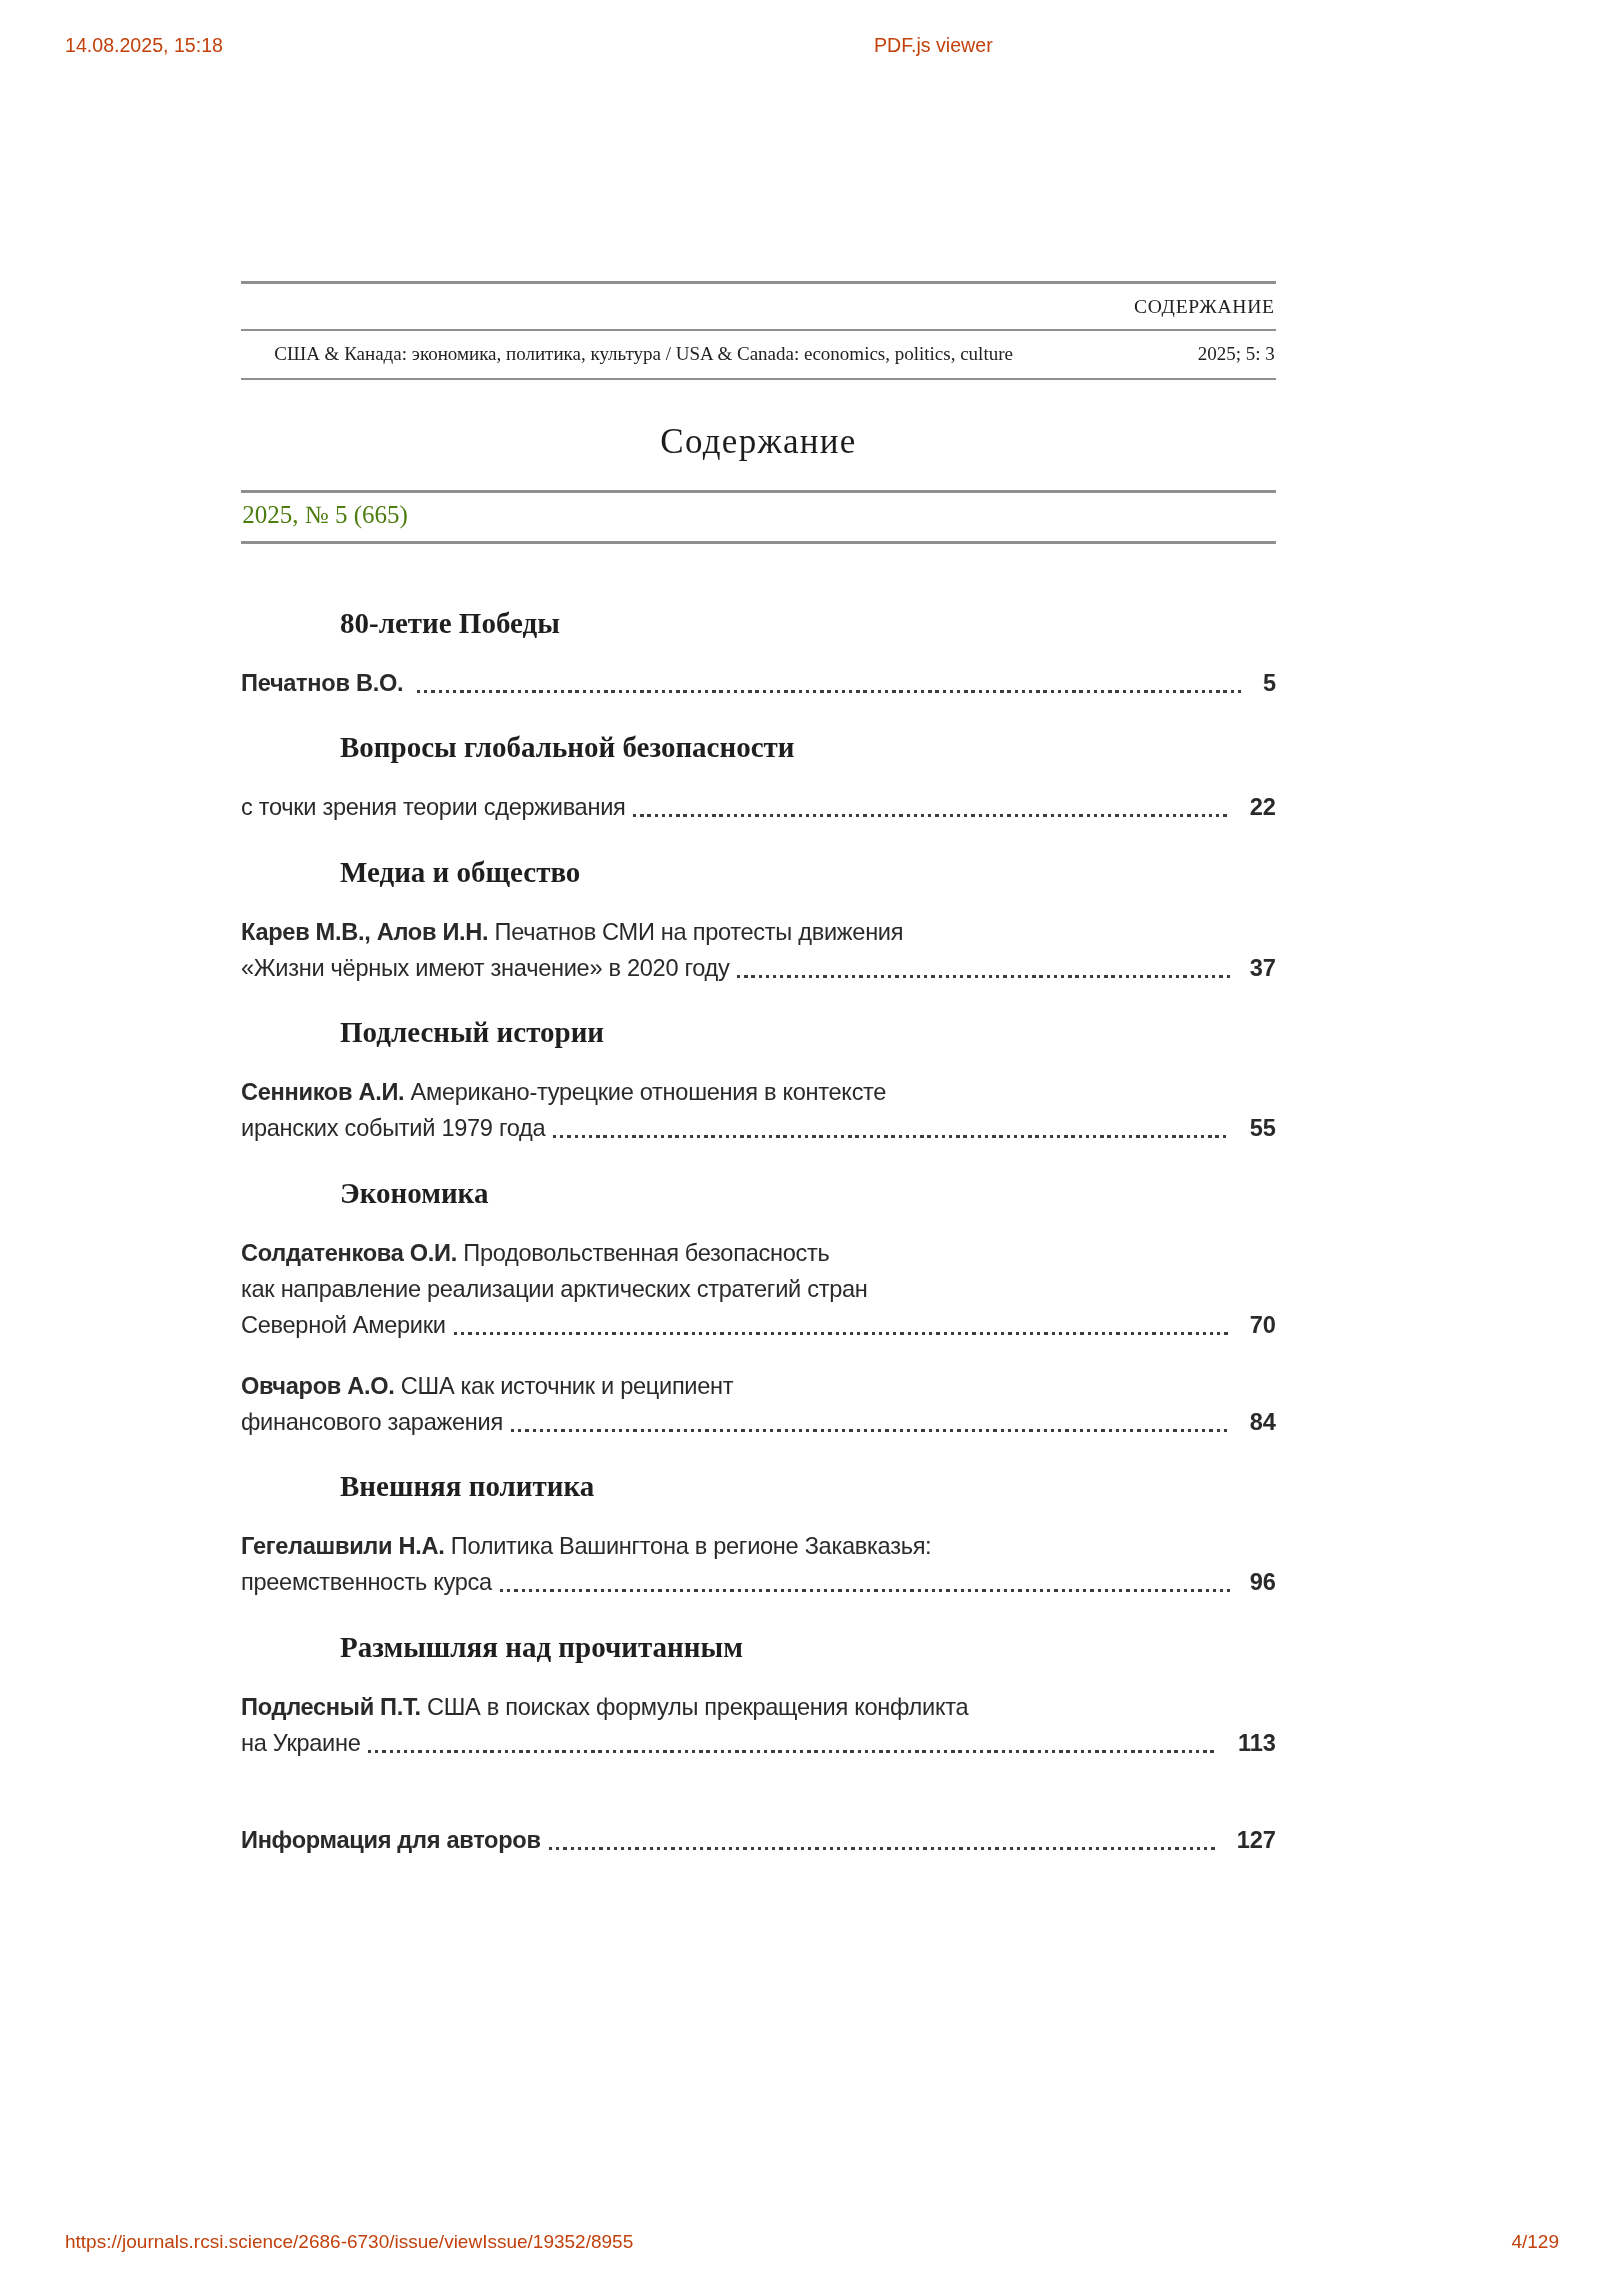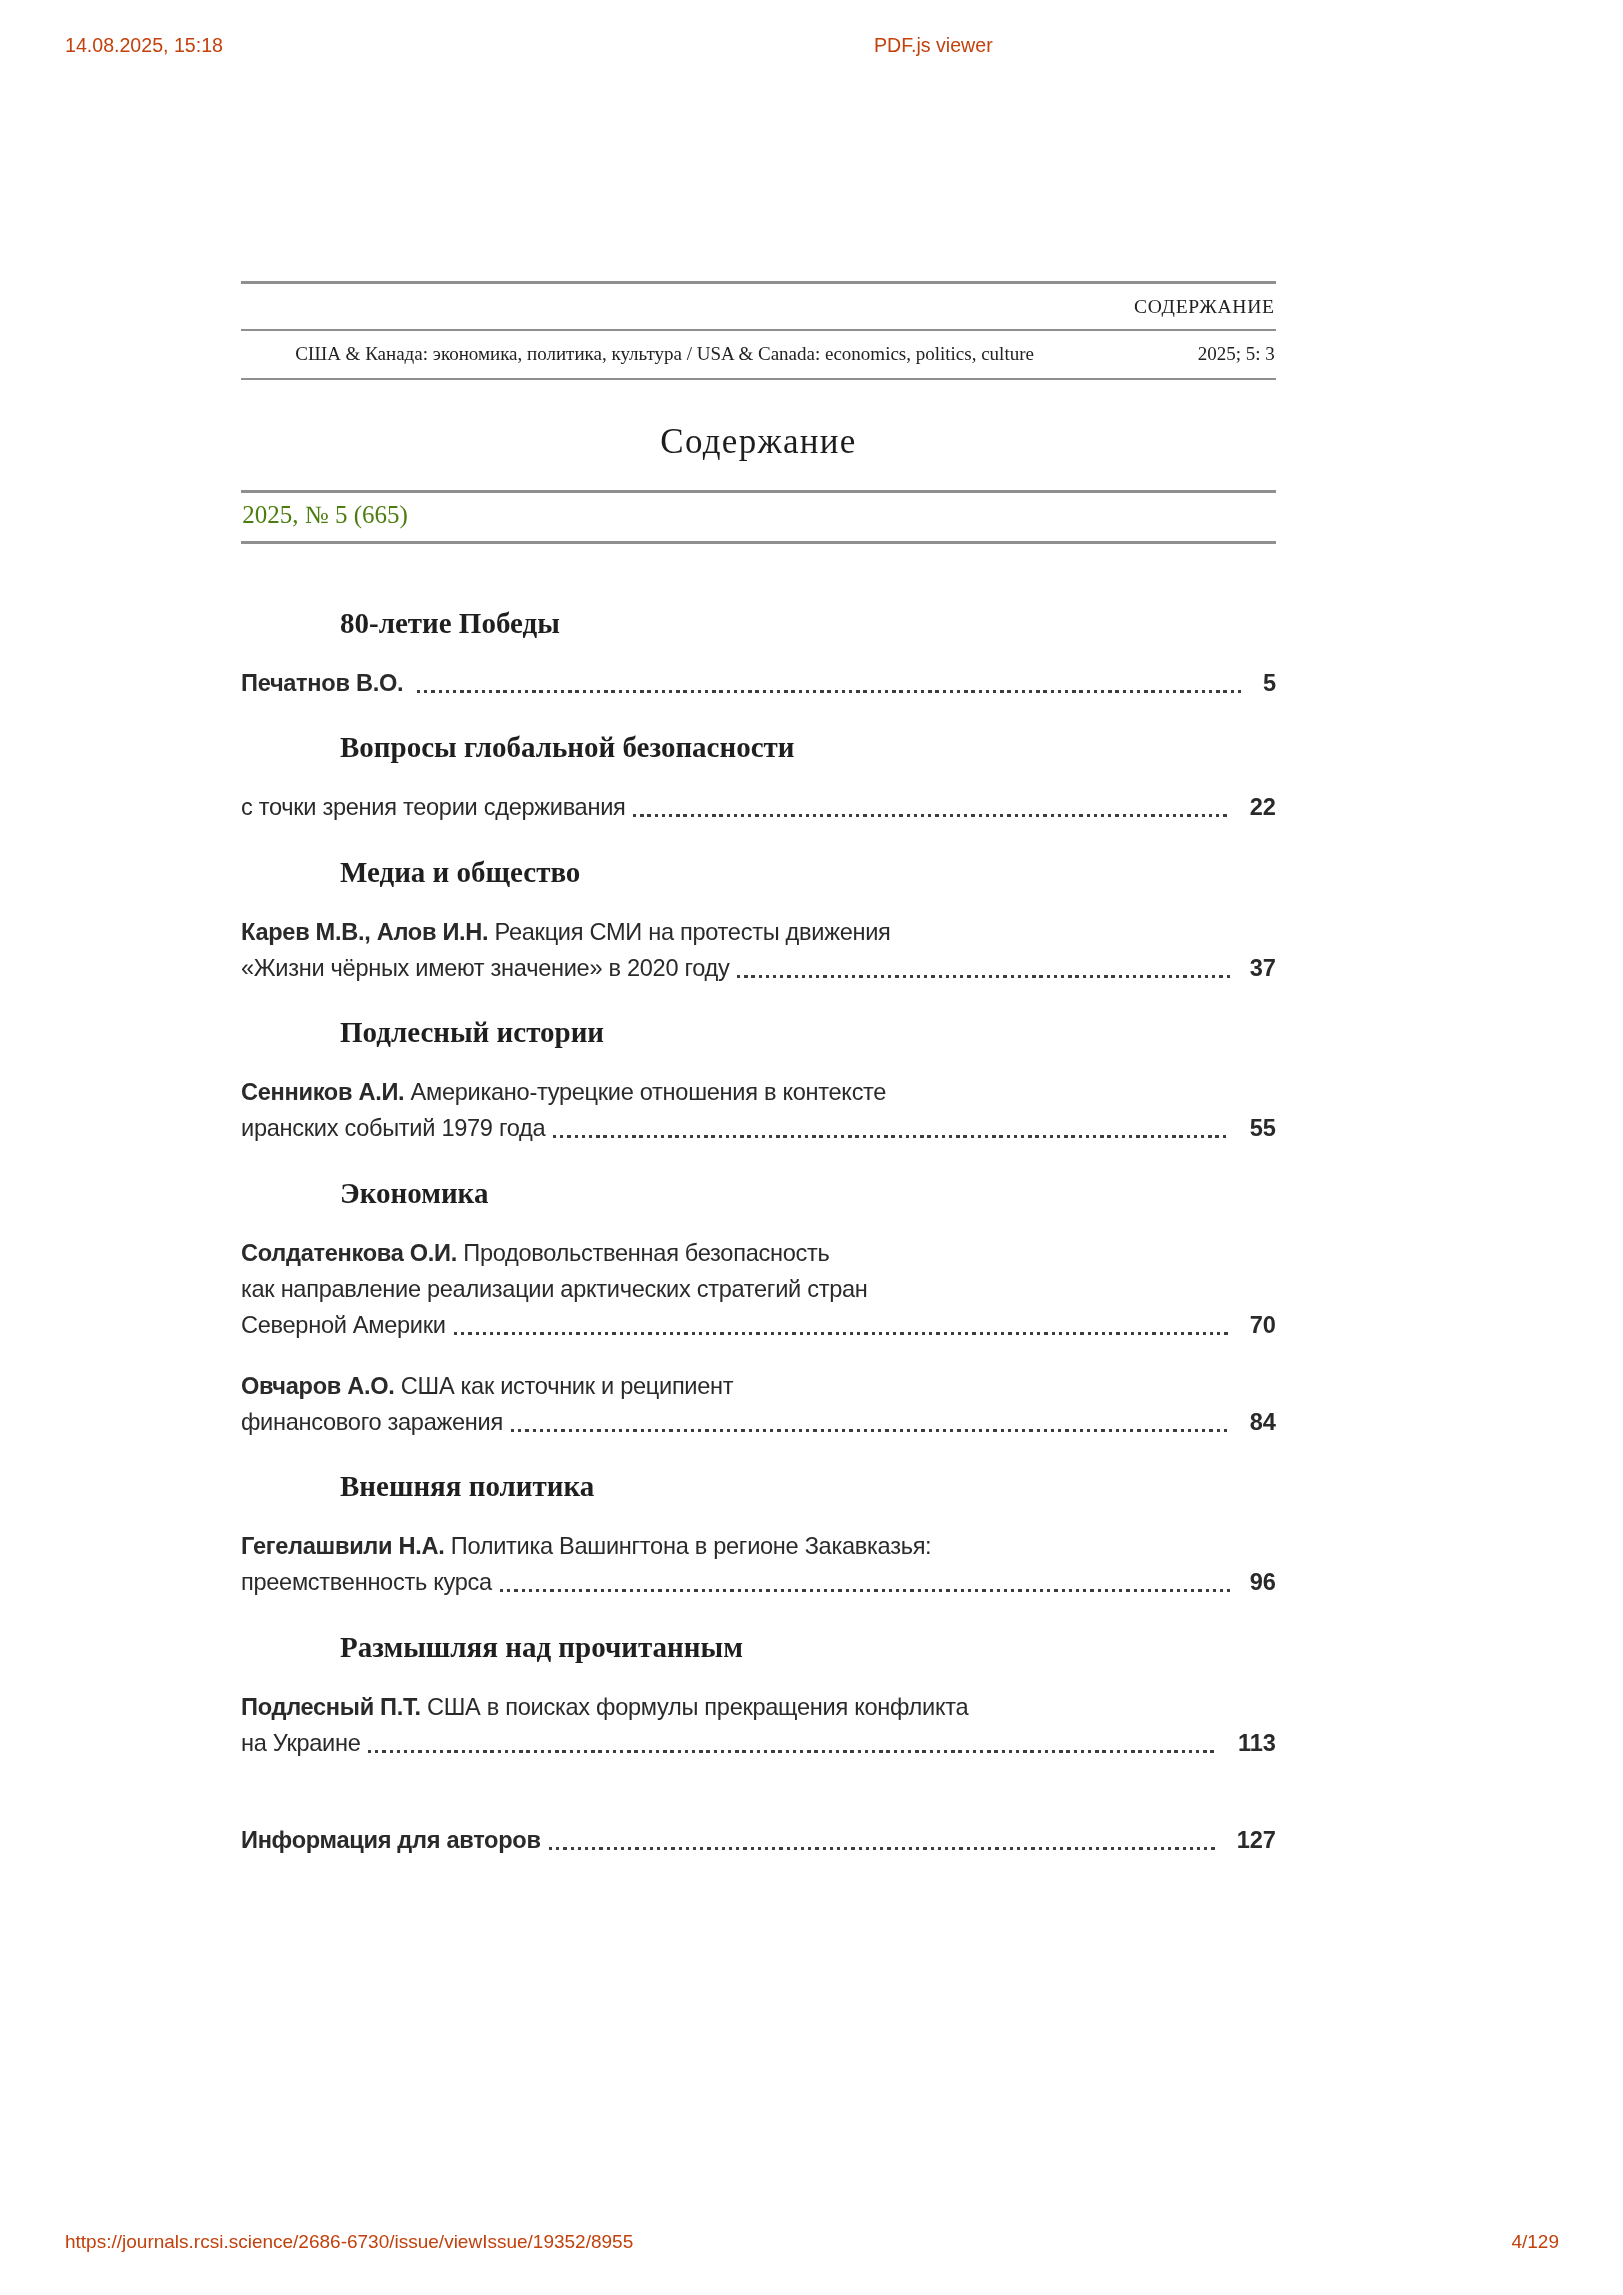--- a/index.html
+++ b/index.html
@@ -29,21 +29,21 @@
     padding: 10.5px 1.3px 9.8px;
     font-family: "Liberation Serif", "DejaVu Serif", serif;
     font-size: 19.6px; line-height: 25px; letter-spacing: 0.7px; color: #222;
   }
   .journal-row {
     display: flex; align-items: baseline;
     padding: 9.2px 1.3px 11px;
     font-family: "Liberation Serif", "DejaVu Serif", serif;
     font-size: 19px; line-height: 26px; color: #222;
   }
-  .journal-title { margin-left: 53px; white-space: nowrap; }
+  .journal-title { margin-left: 32px; white-space: nowrap; }
   .issue-ref { margin-left: auto; white-space: nowrap; }
 
   .toc-title {
     padding: 42px 0 29px; text-align: center;
     font-family: "Liberation Serif", "DejaVu Serif", serif;
     font-size: 35px; line-height: 39px; letter-spacing: 1.3px; color: #1d1d1d;
   }
   .issue-line-row {
     padding: 5.2px 1.3px 9.2px;
     font-family: "Liberation Serif", "DejaVu Serif", serif;
@@ -113,21 +113,21 @@
     <div class="section-entries">
             <div class="entry">
               <div class="entry-line"><span class="entry-title">с точки зрения теории сдерживания</span><span class="leader"></span><span class="pagenum">22</span></div>
             </div>
           </div>
   </section>
         <section class="toc-section">
     <h2 class="section-heading">Медиа и общество</h2>
     <div class="section-entries">
             <div class="entry">
-              <div class="entry-line"><span class="authors">Карев М.В., Алов И.Н.</span>&nbsp;<span class="entry-title">Реакция СМИ на протесты движения</span></div>
+              <div class="entry-line"><span class="authors">Карев М.В., Алов И.Н.</span>&nbsp;<span class="entry-title">Печатнов СМИ на протесты движения</span></div>
               <div class="entry-line"><span class="entry-title">«Жизни чёрных имеют значение» в 2020 году</span><span class="leader"></span><span class="pagenum">37</span></div>
             </div>
           </div>
   </section>
         <section class="toc-section">
     <h2 class="section-heading">Подлесный истории</h2>
     <div class="section-entries">
             <div class="entry">
               <div class="entry-line"><span class="authors">Сенников А.И.</span>&nbsp;<span class="entry-title">Американо-турецкие отношения в контексте</span></div>
               <div class="entry-line"><span class="entry-title">иранских событий 1979 года</span><span class="leader"></span><span class="pagenum">55</span></div>

